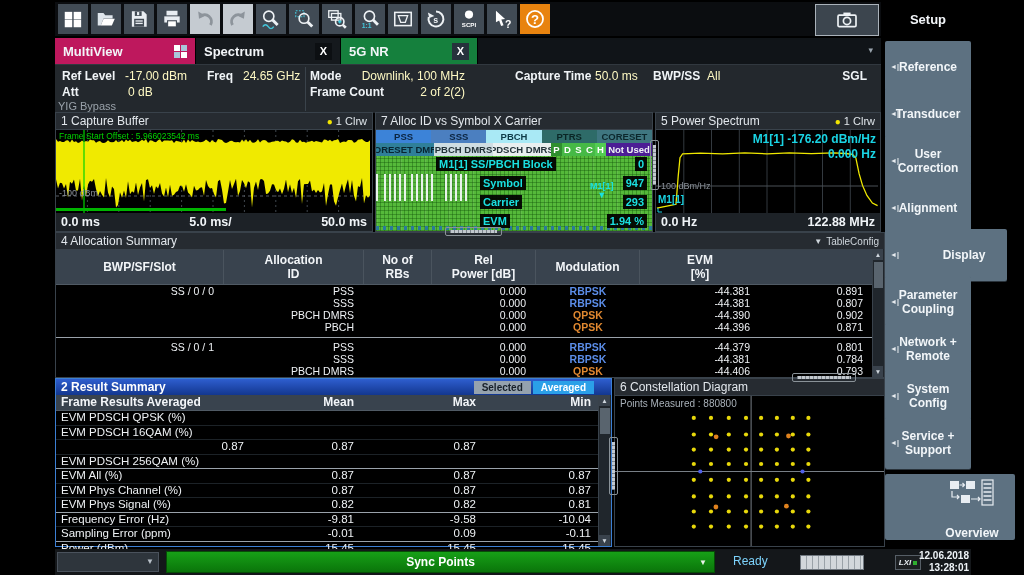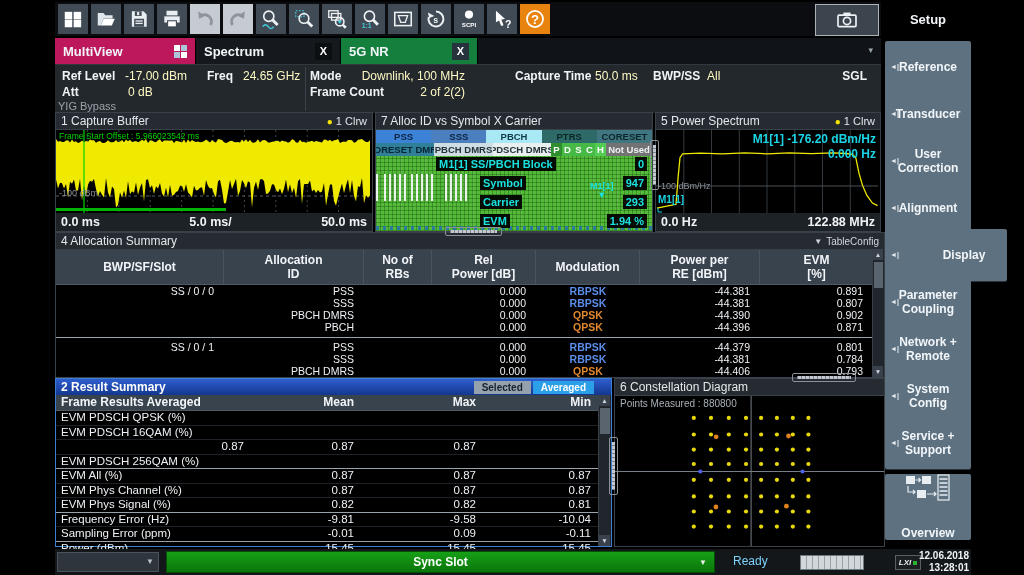--- a/index.html
+++ b/index.html
@@ -99,21 +99,21 @@
   .ready{position:absolute;left:678px;top:5px;font-size:12px;color:#7dd3fc;}
   .prog{position:absolute;left:745px;top:6px;width:62px;height:13px;border:1px solid #707880;background:repeating-linear-gradient(90deg,#d2d7db 0 5px,#9aa2a8 5px 6px);}
   .lxi{position:absolute;left:840px;top:6px;width:24px;height:13px;background:#1c1f22;border:1px solid #565e66;color:#e6ecf1;font-size:8px;font-weight:bold;font-style:italic;display:flex;align-items:center;justify-content:center;}
   .lxi i{display:block;width:4px;height:4px;background:#2fae2f;margin-left:2px;}
   .dtime{position:absolute;left:858px;top:1px;width:56px;text-align:right;font-size:10px;font-weight:bold;color:#eef3f7;line-height:12px;}
   
   .sidebar{position:absolute;left:885px;top:0;width:86px;height:575px;}
   .sbt{position:absolute;left:0;width:86px;text-align:center;font-size:13px;font-weight:bold;color:#f2f5f8;}
   .sbtn{position:absolute;left:0;width:86px;height:52px;background:#5d7181;border-radius:2px;display:flex;align-items:center;justify-content:center;font-size:12px;font-weight:bold;color:#f2f6f9;text-align:center;white-space:pre-line;line-height:14px;box-shadow:0 1px 0 #2a333b;}
   .sbtn .arr{position:absolute;left:5px;font-size:7px;color:#e8ecf0;}
-  .sbtn-ov{position:absolute;left:0;top:474px;width:86px;height:66px;background:#5d7181;border-radius:2px;display:flex;flex-direction:column;align-items:center;justify-content:space-between;gap:19px;font-size:12px;font-weight:bold;color:#f2f6f9;}
+  .sbtn-ov{position:absolute;left:0;top:474px;width:86px;height:66px;background:#5d7181;border-radius:2px;display:flex;flex-direction:column;align-items:center;justify-content:flex-end;gap:19px;font-size:12px;font-weight:bold;color:#f2f6f9;padding-left:44px;}
   
   .grip{position:absolute;background:#c2c8ce;border:1px solid #8a9298;border-radius:2px;z-index:5;}
   .grip.h{background-image:repeating-linear-gradient(90deg,#7b838b 0 1px,transparent 1px 4px);background-clip:content-box;padding:2px 4px;}
   .grip.v{background-image:repeating-linear-gradient(0deg,#7b838b 0 1px,transparent 1px 4px);background-clip:content-box;padding:4px 2px;}
 </style>
 </head>
 <body>
 
 <div class="stage">
 
@@ -319,21 +319,21 @@
       </div>
     <div class="lgrow" id="lg2">
         <span class="lgchip" style="background: rgb(47, 127, 153); color: rgb(8, 36, 48); flex: 1 1 0%;">CORESET DMRS</span>
         <span class="lgchip" style="background: rgb(207, 221, 226); color: rgb(34, 50, 56); flex: 1 1 0%;">PBCH DMRS</span>
         <span class="lgchip" style="background: rgb(233, 239, 239); color: rgb(34, 50, 56); flex: 1 1 0%;">PDSCH DMRS</span>
         <span class="lgchip" style="background: rgb(47, 143, 47); color: rgb(255, 255, 255); width: 11px;">P</span>
         <span class="lgchip" style="background: rgb(70, 185, 70); color: rgb(255, 255, 255); width: 11px;">D</span>
         <span class="lgchip" style="background: rgb(70, 185, 70); color: rgb(255, 255, 255); width: 11px;">S</span>
         <span class="lgchip" style="background: rgb(70, 185, 70); color: rgb(255, 255, 255); width: 11px;">C</span>
         <span class="lgchip" style="background: rgb(82, 204, 82); color: rgb(255, 255, 255); width: 11px;">H</span>
-        <span class="lgchip" style="background: #737373; color: rgb(238, 242, 245); width: 46px;">Not Used</span>
+        <span class="lgchip" style="background: #4c1d95; color: rgb(238, 242, 245); width: 46px;">Not Used</span>
       </div>
     <div class="allocgrid" id="allocgrid">
       <div class="stripe" style="left:0;top:18px;width:5px;height:27px"></div>
       <div class="stripe" style="left:8px;top:18px;width:24px;height:27px"></div>
       <div class="stripe" style="left:35px;top:18px;width:22px;height:27px"></div>
       <div class="stripe" style="left:69px;top:18px;width:23px;height:27px"></div>
       <div class="dotrow"></div>
       <div class="minimark"><span>M1[1]</span><br>▼</div>
       <div id="mrows">
           <div class="mrow" style="top: 1px;">
@@ -409,24 +409,20 @@
         <div class="hc">
           <div>No of</div>
           <div>RBs</div>
         </div>
         <div class="hc">
           <div>Rel</div>
           <div>Power [dB]</div>
         </div>
         <div class="hc">
           <div>Modulation</div>
-        </div>
-        <div class="hc">
-          <div>Power per</div>
-          <div>RE [dBm]</div>
         </div>
         <div class="hc">
           <div>EVM</div>
           <div>[%]</div>
         </div>
       </div>
     <div class="asbody" id="asbody">
         <div class="asrow">
           <span class="num">SS / 0 / 0</span>
           <span class="num">PSS</span>
@@ -695,21 +691,21 @@
       </svg>
       <span>Overview</span>
     </div>
   </div>
 
   <div class="statusbar">
     <div class="st-dd">
         <span class="car">▼</span>
       </div>
     <div class="sync">
-      <span>Sync Slot</span>
+      <span>Sync Points</span>
       <span class="car">▼</span>
     </div>
     <span class="ready">Ready</span>
     <div class="prog"></div>
     <div class="lxi">
         <span>LXI</span>
         <i></i>
       </div>
     <div class="dtime">
       <div>12.06.2018</div>

